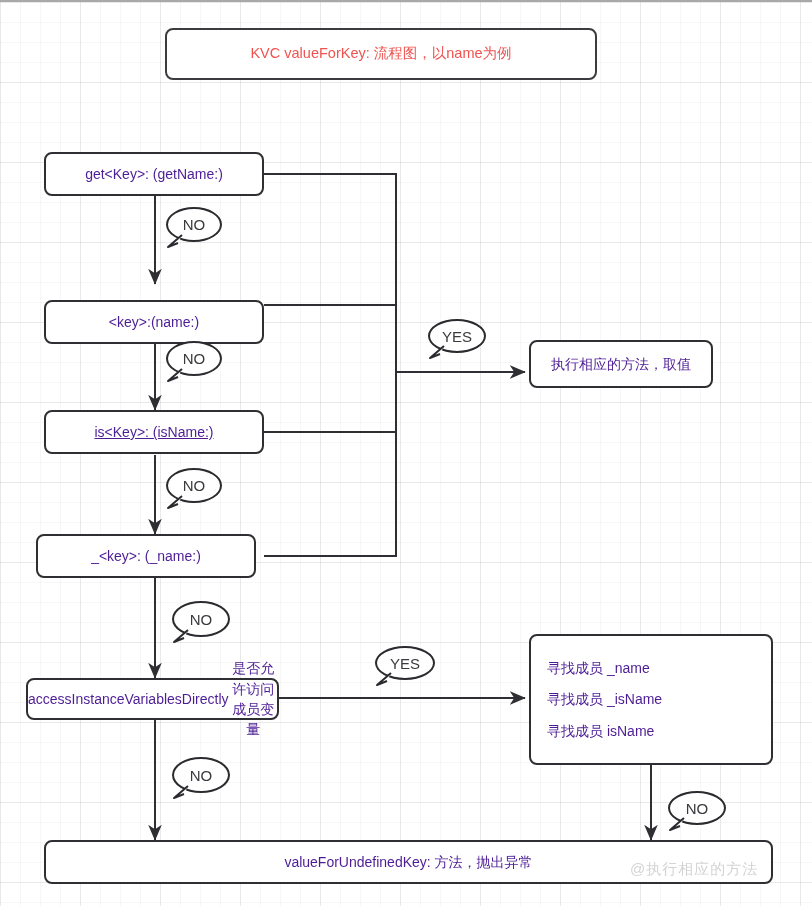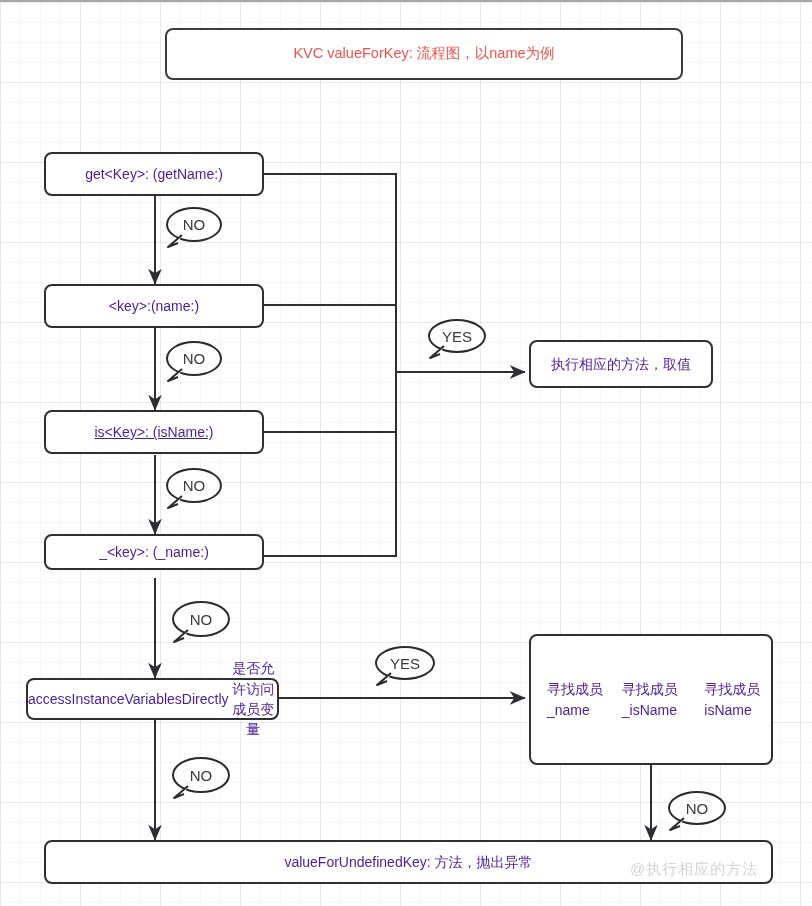--- a/index.html
+++ b/index.html
@@ -52,21 +52,21 @@
     color: #ef5350;
     font-size: 14.5px;
   }
   .node.left-align {
     justify-content: flex-start;
     text-align: left;
   }
   .memberlist {
     padding-left: 16px;
     display: flex;
-    flex-direction: row;
+    flex-direction: column;
     justify-content: center;
     gap: 11px;
     width: 100%;
     font-size: 14px;
   }
   .bubble {
     position: absolute;
     box-sizing: border-box;
     border: 2px solid #2b2b2f;
     border-radius: 50%;
@@ -130,37 +130,37 @@
     <line x1="396" y1="173" x2="396" y2="557" stroke="#2f2f33" stroke-width="2"></line>
     <line x1="395" y1="372" x2="525" y2="372" stroke="#2f2f33" stroke-width="2" marker-end="url(#arrowThin)"></line>
 
     <line x1="279" y1="698" x2="525" y2="698" stroke="#2f2f33" stroke-width="2" marker-end="url(#arrowThin)"></line>
 
     <line x1="651" y1="765" x2="651" y2="840" stroke="#2f2f33" stroke-width="2" marker-end="url(#arrowThin)"></line>
 
     <path d="M728,645 L744,645 L744,740 L756,740 L736,762 L716,740 L728,740 Z" fill="#ffffff" stroke="#46464a" stroke-width="2.4" stroke-linejoin="miter"></path>
   </svg>
 
-  <div class="node title" style="left:165px; top:28px; width:518px; height:52px;">
+  <div class="node title" style="left:165px; top:28px; width:432px; height:52px;">
     <span>KVC   valueForKey: 流程图，以name为例</span>
   </div>
 
   <div class="node" style="left:44px; top:152px; width:220px; height:44px;">
     <span>get&lt;Key&gt;: (getName:)</span>
   </div>
 
-  <div class="node" style="left:44px; top:284px; width:220px; height:44px;">
+  <div class="node" style="left:44px; top:300px; width:220px; height:44px;">
     <span>&lt;key&gt;:(name:)</span>
   </div>
 
   <div class="node" style="left:44px; top:410px; width:220px; height:44px;text-decoration:underline;">
     <span>is&lt;Key&gt;: (isName:)</span>
   </div>
 
-  <div class="node" style="left:44px; top:534px; width:220px; height:36px;">
+  <div class="node" style="left:36px; top:534px; width:220px; height:44px;">
     <span>_&lt;key&gt;: (_name:)</span>
   </div>
 
   <div class="node" style="left:26px; top:678px; width:253px; height:42px; flex-direction:row; gap:1px;">
     <span>accessInstanceVariablesDirectly</span>
     <span>是否允许访问成员变量</span>
   </div>
 
   <div class="node" style="left:529px; top:340px; width:184px; height:48px;">
     <span>执行相应的方法，取值</span>

